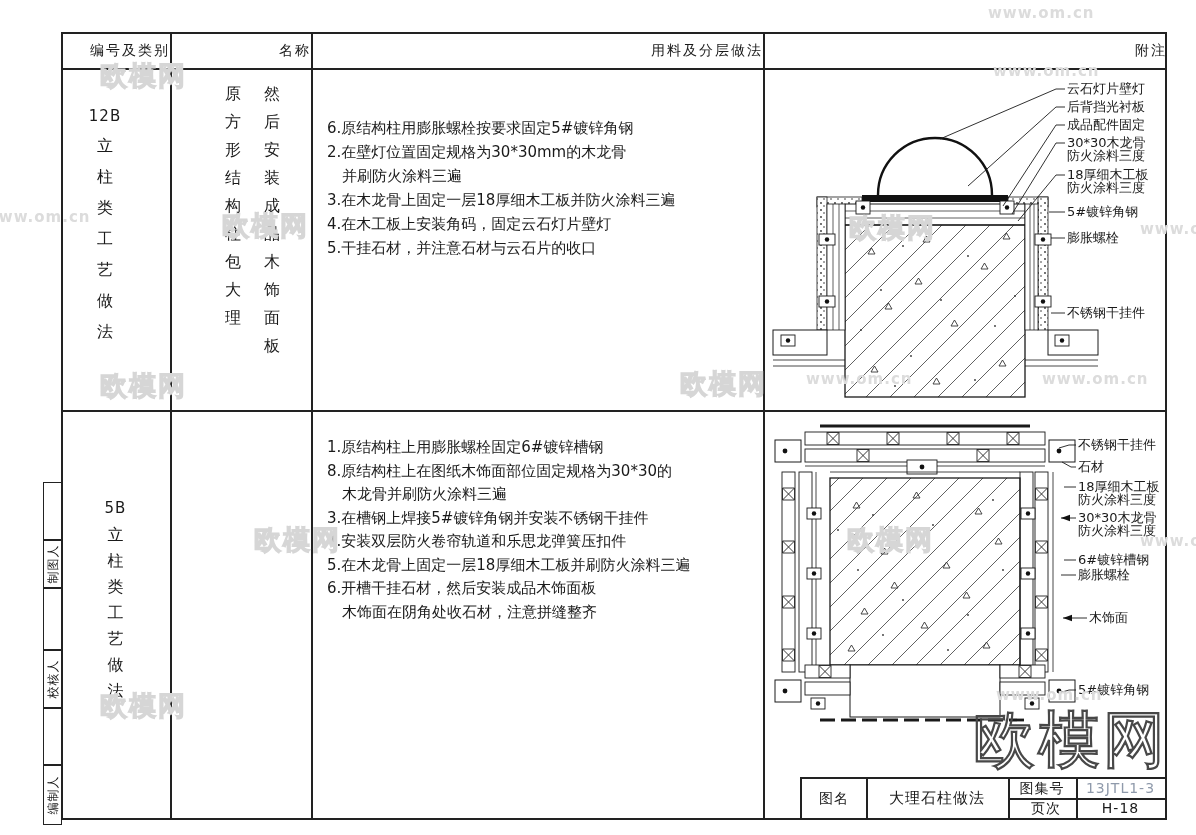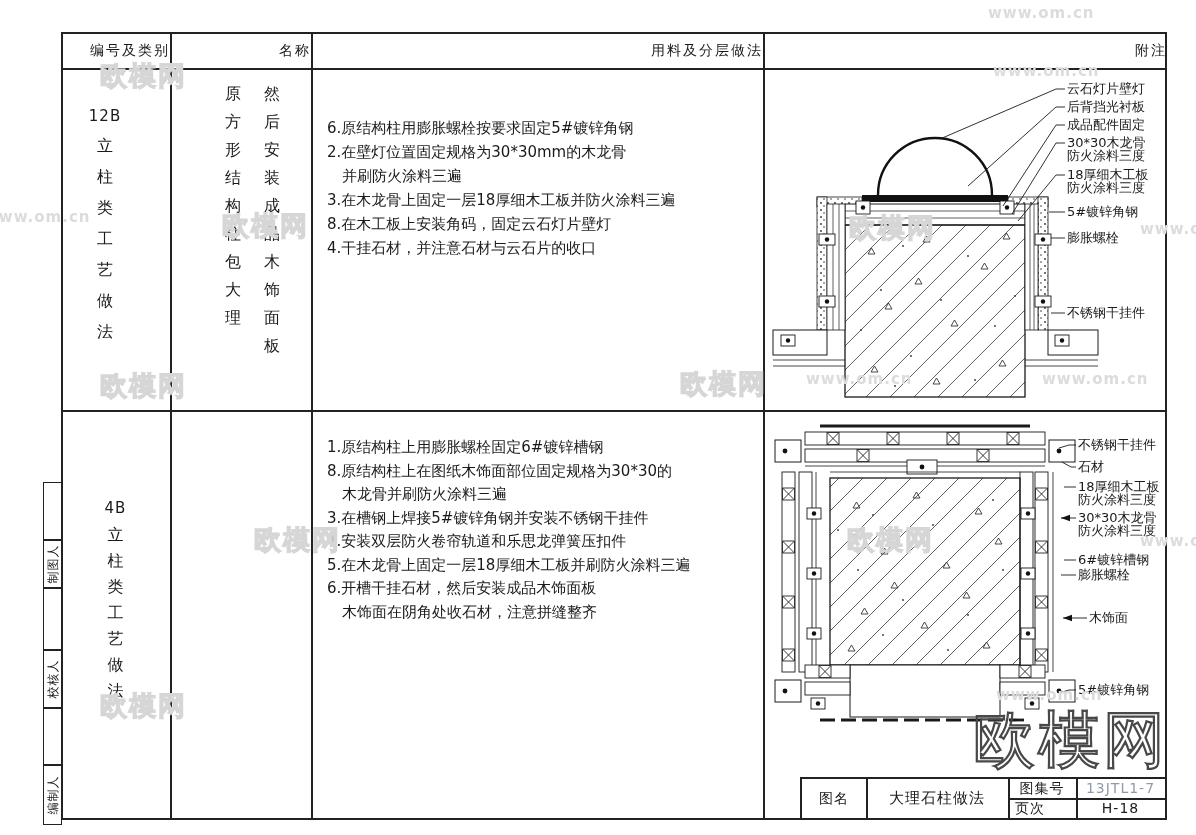--- a/index.html
+++ b/index.html
@@ -110,22 +110,22 @@
   <div class="abs c2 c2r1">
     <div class="vtext">原方形结构柱包大理</div>
     <div class="vtext">然后安装成品木饰面板</div>
   </div>
 
   <div class="abs steps stepsr1">
     <div class="step">6.原结构柱用膨胀螺栓按要求固定5#镀锌角钢</div>
     <div class="step">2.在壁灯位置固定规格为30*30mm的木龙骨</div>
     <div class="step cont">并刷防火涂料三遍</div>
     <div class="step">3.在木龙骨上固定一层18厚细木工板并防火涂料三遍</div>
-    <div class="step">8.在木工板上安装角码，固定云石灯片壁灯</div>
-    <div class="step">4.干挂石材，并注意石材与云石片的收口</div>
+    <div class="step">4.在木工板上安装角码，固定云石灯片壁灯</div>
+    <div class="step">5.干挂石材，并注意石材与云石片的收口</div>
   </div>
 
   <svg class="abs d1" width="405" height="342" viewBox="0 0 405 342">
     <defs>
       <pattern id="hatchA" width="24" height="24" patternUnits="userSpaceOnUse">
         <path d="M0,24 L24,0" stroke="#3a3a3a" stroke-width="0.8" fill="none"></path>
       </pattern>
       <pattern id="stip" width="7" height="7" patternUnits="userSpaceOnUse">
         <rect width="7" height="7" fill="#fff"></rect>
         <circle cx="2" cy="2" r="0.9" fill="#333"></circle>
@@ -228,21 +228,21 @@
       <text x="304" y="92">防火涂料三度</text>
       <text x="304" y="111">18厚细木工板</text>
       <text x="304" y="124">防火涂料三度</text>
       <text x="304" y="148">5#镀锌角钢</text>
       <text x="304" y="174">膨胀螺栓</text>
       <text x="304" y="249">不锈钢干挂件</text>
     </g>
   </svg>
 
   <div class="abs c1 c1r2">
-    <span class="codeline">4B</span>
+    <span class="codeline">5B</span>
     <div class="vtext">立柱类工艺做法</div>
   </div>
 
 
   <div class="abs steps stepsr2">
     <div class="step">1.原结构柱上用膨胀螺栓固定6#镀锌槽钢</div>
     <div class="step">8.原结构柱上在图纸木饰面部位固定规格为30*30的</div>
     <div class="step cont">木龙骨并刷防火涂料三遍</div>
     <div class="step">3.在槽钢上焊接5#镀锌角钢并安装不锈钢干挂件</div>
     <div class="step">4.安装双层防火卷帘轨道和乐思龙弹簧压扣件</div>
@@ -388,22 +388,22 @@
   </svg>
 
   <div class="abs tblock">
     <div class="tvl" style="left:64px;"></div>
     <div class="tvl" style="left:206px;"></div>
     <div class="tvl" style="left:274px;"></div>
     <div class="thl" style="top:19px;left:206px;right:0;"></div>
     <div class="tcell" style="left:0;width:64px;top:0;height:25px;line-height:39px;">图名</div>
     <div class="tcell" style="left:64px;width:142px;top:0;height:39px;line-height:39px;font-size:15px;">大理石柱做法</div>
     <div class="tcell" style="left:206px;width:68px;top:0;height:19px;line-height:19px;">图集号</div>
-    <div class="tcell" style="left:274px;width:89px;top:0;height:19px;line-height:19px;color:#8f9aab;">13JTL1-7</div>
-    <div class="tcell" style="left:194px;width:68px;top:20px;height:14px;line-height:19px;">页次</div>
+    <div class="tcell" style="left:274px;width:89px;top:0;height:19px;line-height:19px;color:#8f9aab;">13JTL1-3</div>
+    <div class="tcell" style="left:210px;width:68px;top:20px;height:14px;line-height:19px;">页次</div>
     <div class="tcell" style="left:274px;width:89px;top:20px;height:19px;line-height:19px;">H-18</div>
   </div>
 
   <div class="abs lstrip">
     <div class="shl" style="top:56px;"></div>
     <div class="shl" style="top:104px;"></div>
     <div class="shl" style="top:166px;"></div>
     <div class="shl" style="top:224px;"></div>
     <div class="shl" style="top:281px;"></div>
     <span class="rlabel" style="top:81px;">制图人</span>

